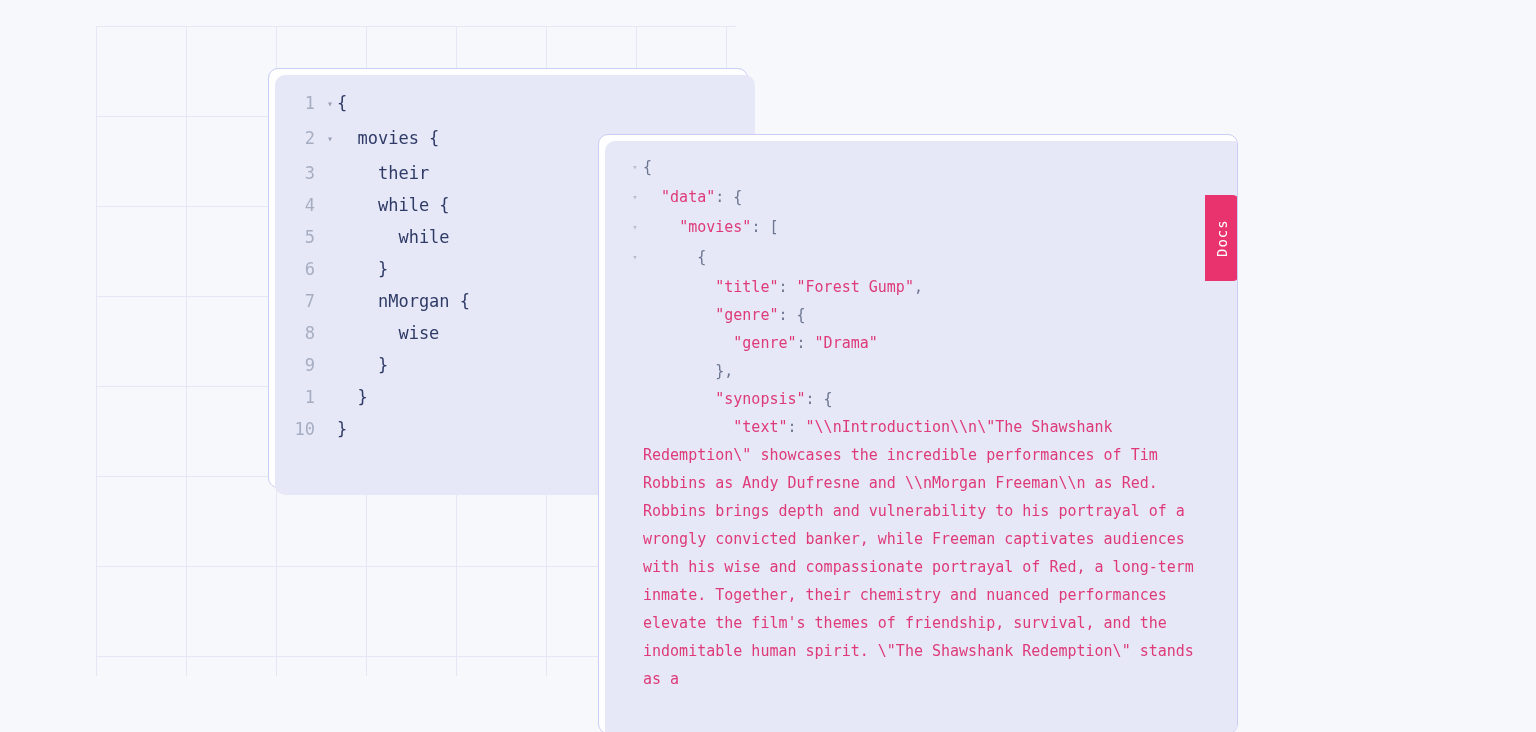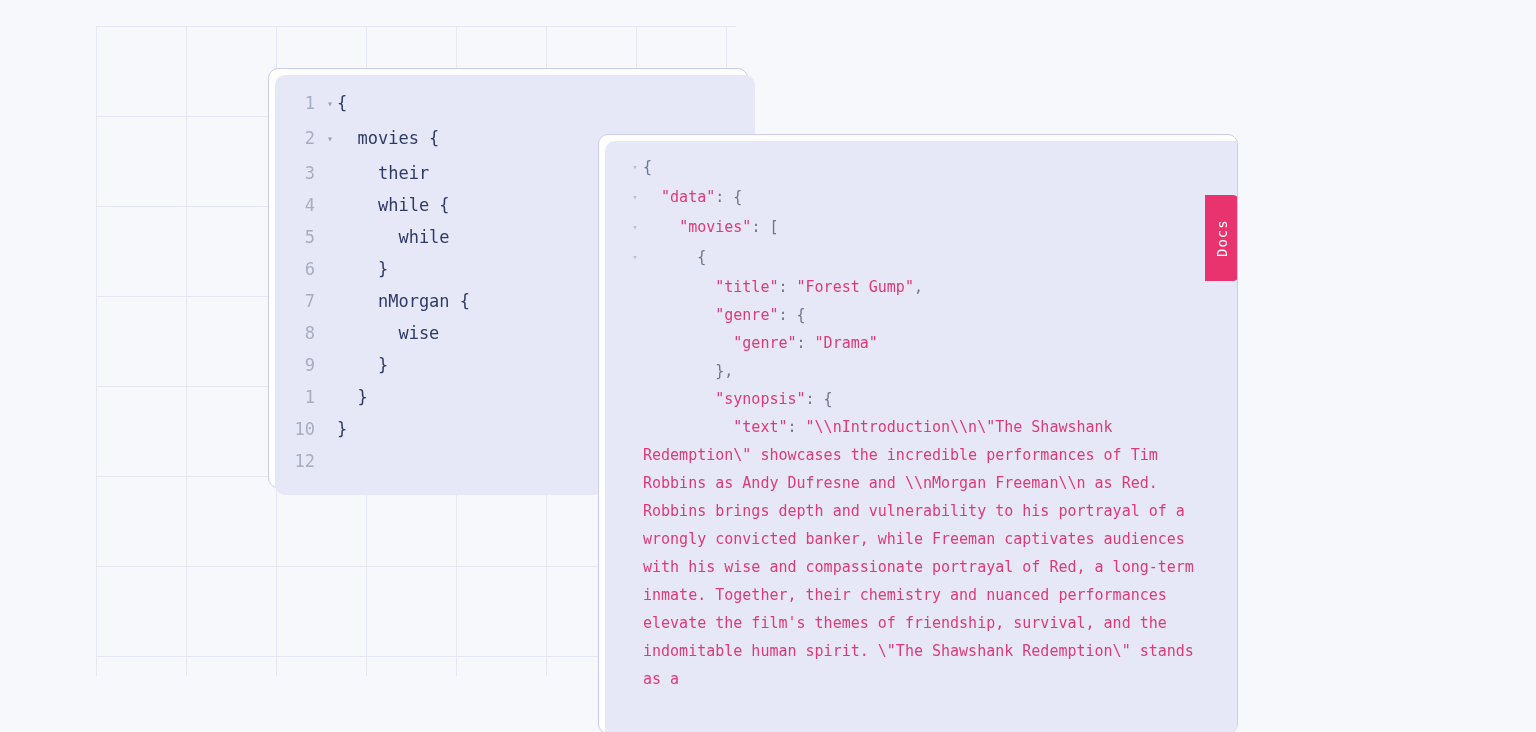--- a/index.html
+++ b/index.html
@@ -156,25 +156,20 @@
   <div class="code-line">
     <span class="ln">1</span>
     <span class="fold"></span>
     <span class="txt">  }</span>
   </div>
   <div class="code-line">
     <span class="ln">10</span>
     <span class="fold"></span>
     <span class="txt">}</span>
   </div>
-  <div class="code-line">
-    <span class="ln">12</span>
-    <span class="fold"></span>
-    <span class="txt"></span>
-  </div>
 </div>
 
 <div class="panel result-panel">
   <div class="docs-tab">Docs</div>
 
   <div class="code-line">
     <span class="fold">▾</span>
     <span class="rp">{</span>
   </div>
   <div class="code-line">

